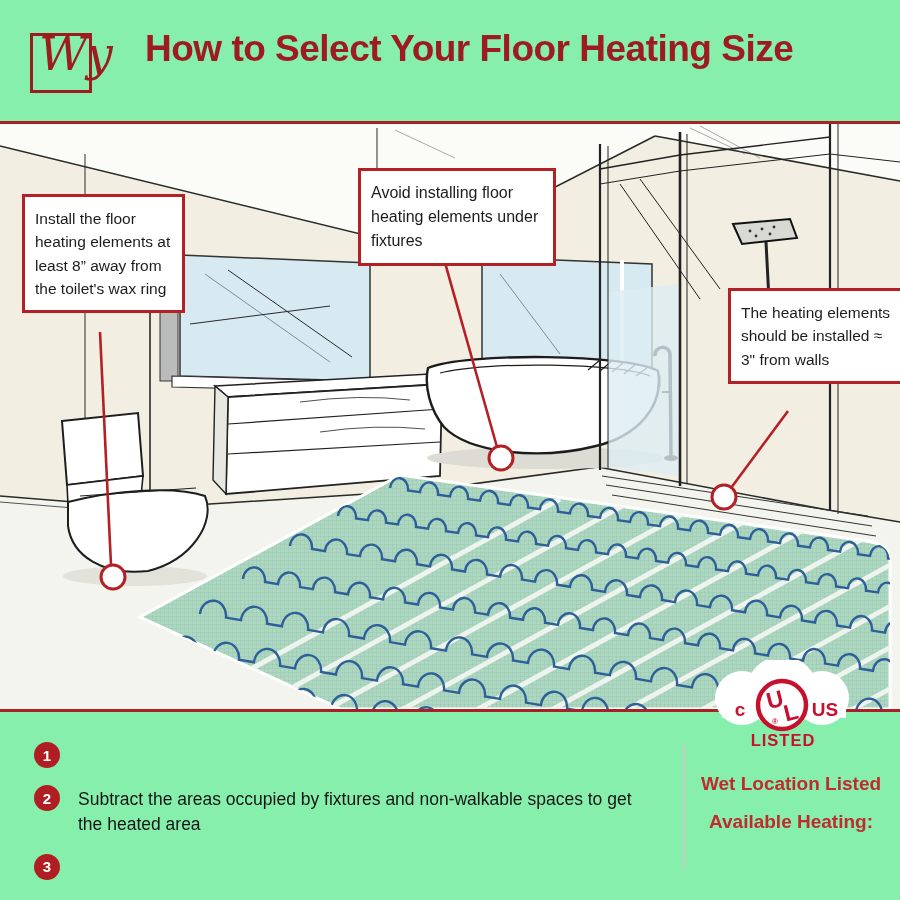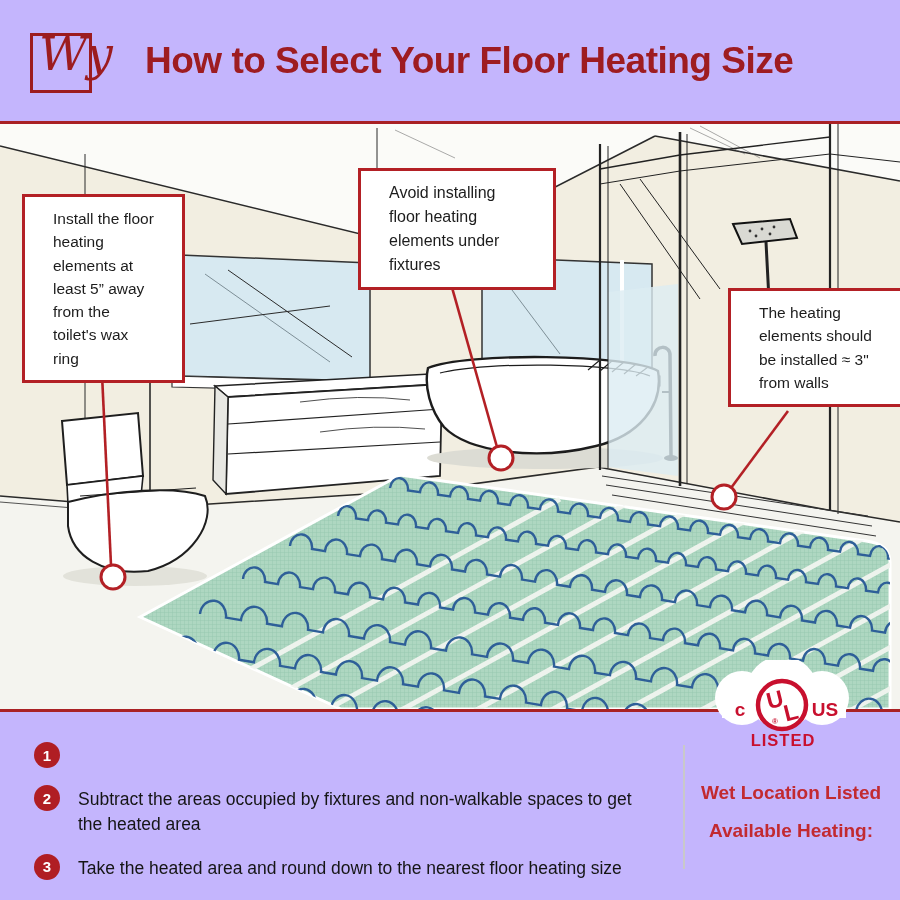--- a/index.html
+++ b/index.html
@@ -1,45 +1,45 @@
 <!DOCTYPE html>
 <html><head>
 <meta charset="utf-8">
 <style>
   html,body{margin:0;padding:0;background:#fff;}
-  .page{position:relative;width:900px;height:900px;background:#c4b5fd;overflow:hidden;
+  .page{position:relative;width:900px;height:900px;background:#86efac;overflow:hidden;
         font-family:"Liberation Sans",sans-serif;}
   
   .logo-box{position:absolute;left:30px;top:33px;width:62px;height:60px;
             border:3px solid #9c1c1f;box-sizing:border-box;}
   .logo-text{position:absolute;left:6px;top:-6px;font-family:"DejaVu Serif",serif;
              font-style:italic;font-size:47px;color:#9c1c1f;line-height:1;}
-  .title{position:absolute;left:145px;top:40px;font-size:37px;font-weight:bold;
+  .title{position:absolute;left:145px;top:28px;font-size:37px;font-weight:bold;
          color:#9e1c21;letter-spacing:-0.5px;white-space:nowrap;}
   .redline{position:absolute;left:0;width:900px;height:3px;background:#a92125;}
   .redline.top{top:121px;}
   .redline.bottom{top:709px;}
   
   .scene{position:absolute;left:0;top:124px;width:900px;height:585px;}
   .callout{position:absolute;background:#fff;border:3px solid #b32025;box-sizing:border-box;
-           color:#1c1c1c;font-size:15.5px;line-height:1.5;padding:10px 28px;}
+           color:#1c1c1c;font-size:15.5px;line-height:1.5;padding:10px 10px;}
   .callout.c1{left:22px;top:194px;width:163px;}
   .callout.c2{left:358px;top:168px;width:198px;font-size:16px;}
   .callout.c3{left:728px;top:288px;width:176px;}
   
   .steps{position:absolute;left:34px;top:742px;width:640px;}
   .step{display:flex;align-items:flex-start;margin-bottom:17px;}
   .step-num{flex:0 0 26px;width:26px;height:26px;border-radius:50%;background:#b01e23;
             color:#fff;font-size:15px;font-weight:bold;display:flex;align-items:center;
             justify-content:center;margin-right:18px;margin-top:0px;}
   .step-text{font-size:17.5px;line-height:1.42;color:#151515;max-width:575px;padding-top:2px;}
   .divider{position:absolute;left:683px;top:745px;width:2px;height:124px;background:#c9c9c9;}
   .ul-badge{position:absolute;left:700px;top:660px;width:170px;height:100px;}
   .right-col{position:absolute;left:686px;top:772px;width:210px;text-align:center;
-             color:#c22a30;font-weight:bold;font-size:19px;line-height:1.25;margin-top:9px;}
+             color:#c22a30;font-weight:bold;font-size:19px;line-height:1.25;}
   .right-col .wet{margin-bottom:14px;}
 </style>
 </head>
 <body>
 
 <div class="page">
 
   <div>
     <div class="logo-box">
       <span class="logo-text">Wy</span>
@@ -201,21 +201,21 @@
       </g>
       <g fill="#ffffff" stroke="#b32025" stroke-width="3">
         <circle cx="113" cy="453" r="12"></circle>
         <circle cx="501" cy="334" r="12"></circle>
         <circle cx="724" cy="373" r="12"></circle>
       </g>
     </svg>
   </div>
 
   <div class="callout c1">
-    <span>Install the floor heating elements at least 5” away from the toilet's wax ring</span>
+    <span>Install the floor heating elements at least 8” away from the toilet's wax ring</span>
   </div>
   <div class="callout c2">
     <span>Avoid installing floor heating elements under fixtures</span>
   </div>
   <div class="callout c3">
     <span>The heating elements should be installed ≈ 3" from walls</span>
   </div>
 
   <div class="redline bottom"></div>
 
@@ -240,21 +240,20 @@
   <div class="steps">
     <div class="step">
       <div class="step-num">1</div>
     </div>
     <div class="step">
       <div class="step-num">2</div>
       <div class="step-text">Subtract the areas occupied by fixtures and non-walkable spaces to get the heated area</div>
     </div>
     <div class="step">
       <div class="step-num">3</div>
-      <div class="step-text">Take the heated area and round down to the nearest floor heating size</div>
     </div>
   </div>
 
   <div class="divider"></div>
 
   <div class="right-col">
     <div class="wet">Wet Location Listed</div>
     <div>Available Heating:</div>
   </div>
 

